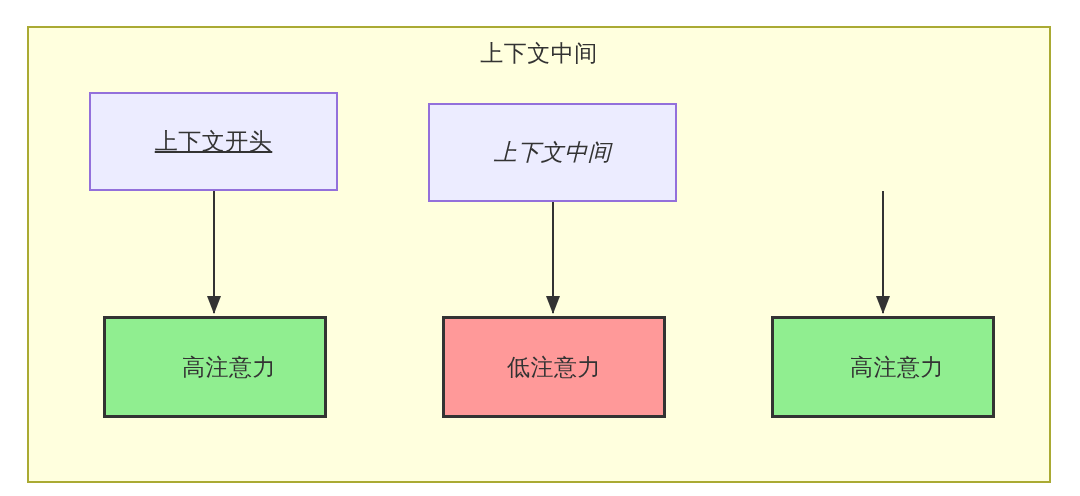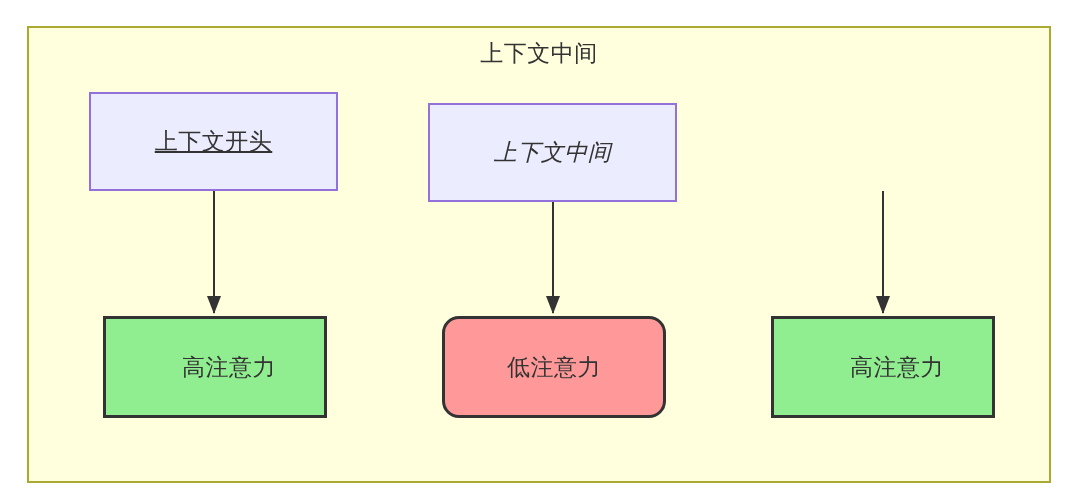--- a/index.html
+++ b/index.html
@@ -78,21 +78,21 @@
 
   .fill-high { background: #90ee90; padding-left: 28px; }
   .fill-low  { background: #ff9999; }
 
   
   .col1-top    { left: 89px;  top: 92px; text-decoration: underline; }
   .col2-top    { left: 428px; top: 103px; font-style: italic; }
   .col3-top    { left: 762px; top: 92px; }
 
   .col1-bottom { left: 103px; top: 316px; }
-  .col2-bottom { left: 442px; top: 316px; border-radius: 17px; }
+  .col2-bottom { left: 442px; top: 316px; }
   .col3-bottom { left: 771px; top: 316px; }
 
   
   .arrow-layer {
     position: absolute;
     left: 0;
     top: 0;
     width: 1080px;
     height: 496px;
     pointer-events: none;

